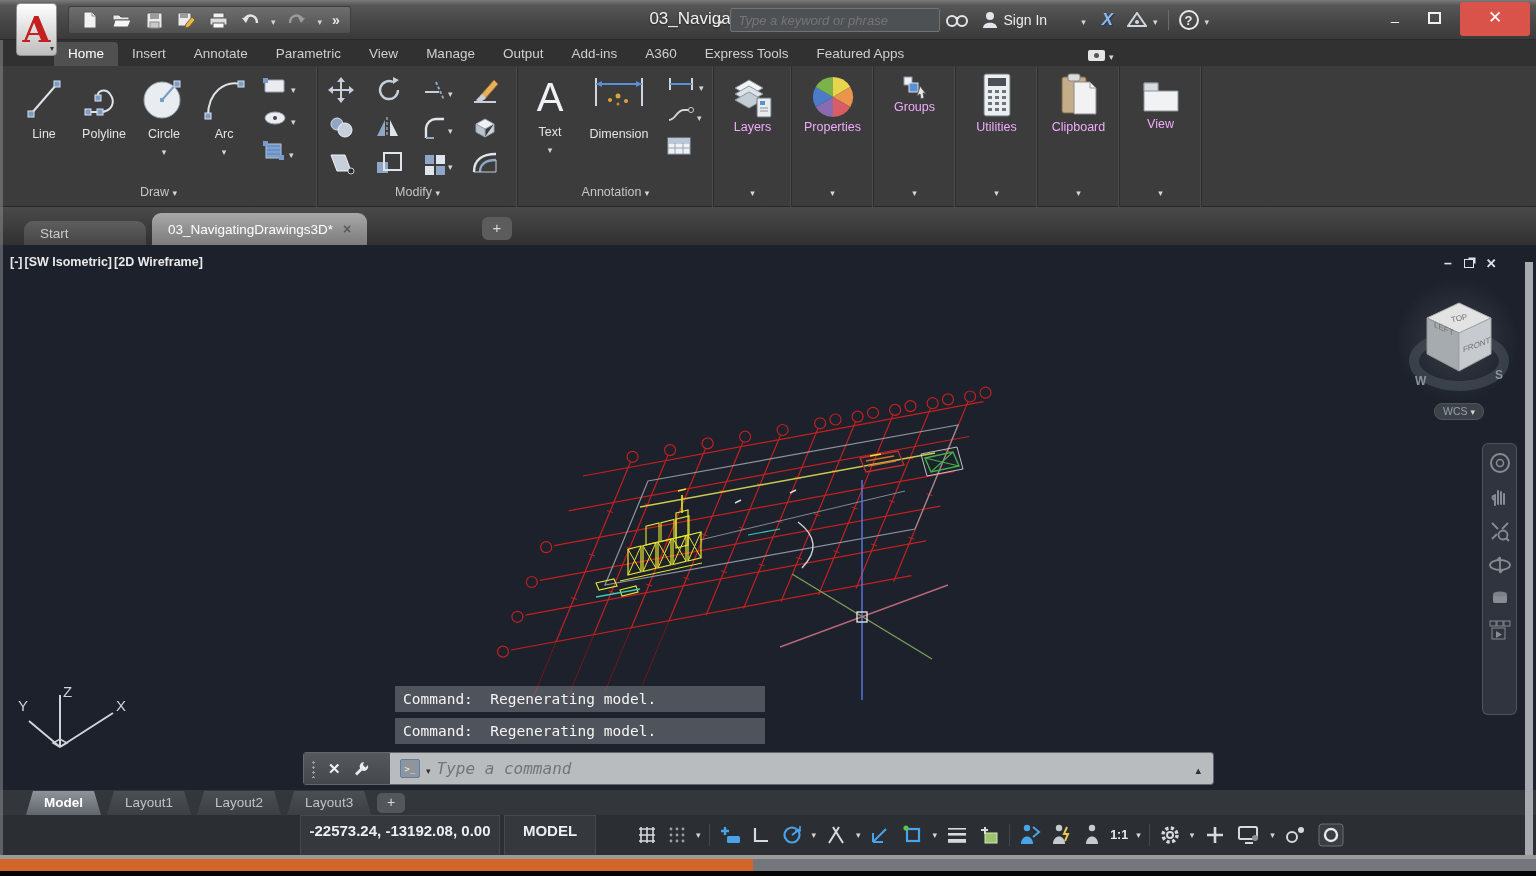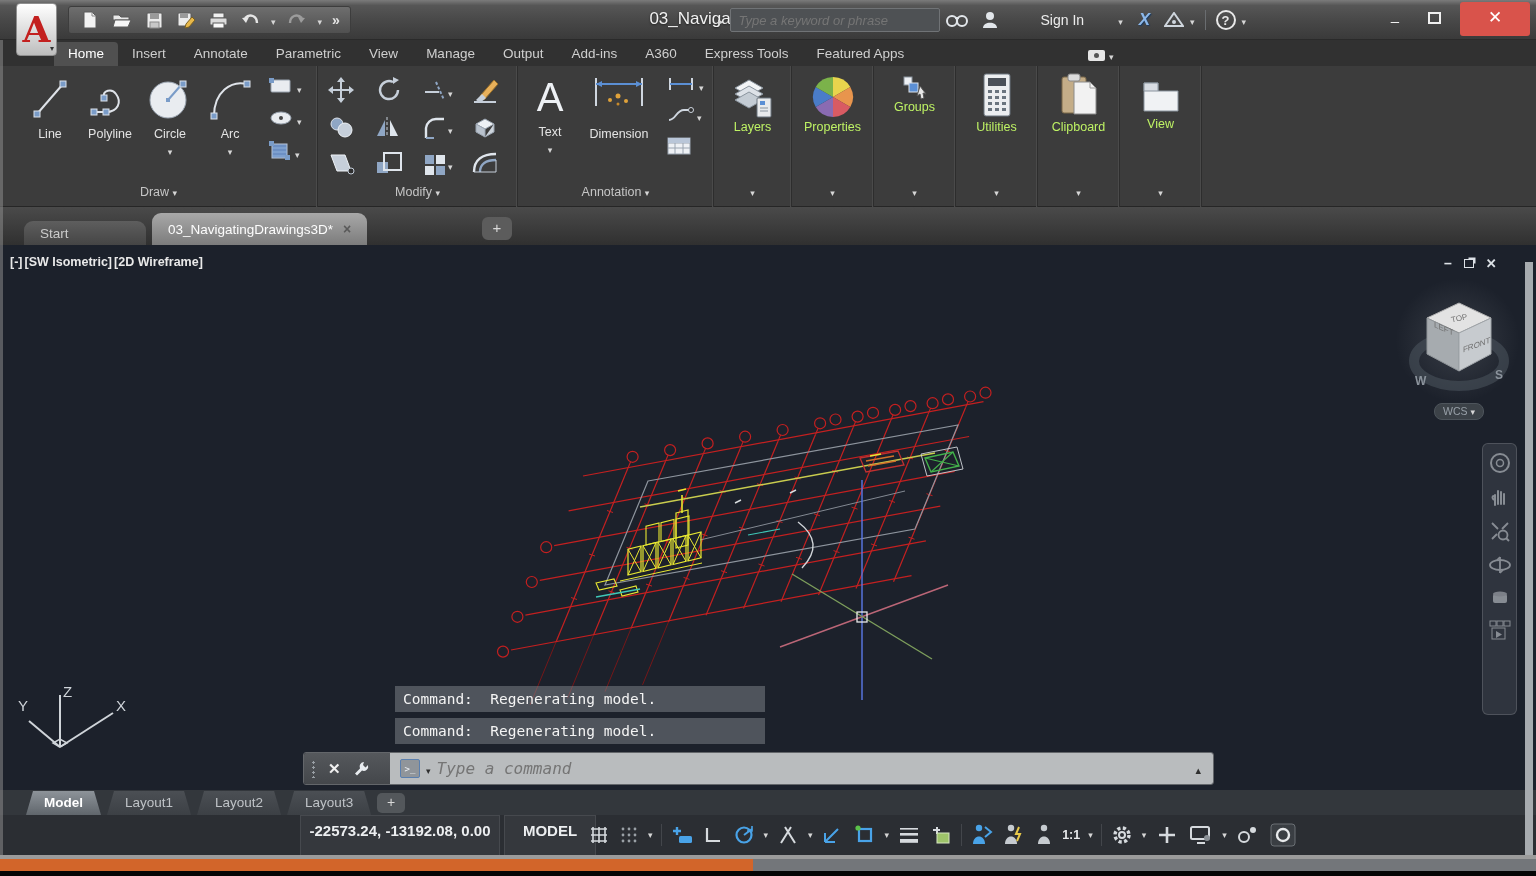--- a/index.html
+++ b/index.html
@@ -27,21 +27,21 @@
   .caret-dark::after { content:"▾"; font-size:9px; color:#2e2e2e; }
   .more-glyph { color:#e4e4e4; font-size:14px; font-weight:bold; }
   .doc-title { left:0; right:0; top:0; height:40px; text-align:center; line-height:38px;
     font-size:17px; color:#f2f2f2; text-shadow:0 1px 2px #222; pointer-events:none; }
   .search-wrap { left:718px; top:8px; display:flex; align-items:center; gap:6px; z-index:5; }
   .play-glyph::before { content:"▸"; color:#d8d8d8; font-size:11px; }
   .search-input { width:210px; height:24px; background:#4e5154; border:1px solid #707376;
     border-radius:2px; color:#c7c7c7; font-style:italic; font-size:13px; padding:0 8px;
     font-family:"Liberation Sans", sans-serif; }
   .tb-ico { display:flex; align-items:center; justify-content:center; }
-  .signin { color:#ececec; font-size:14px;margin-left:37px; }
+  .signin { color:#ececec; font-size:14px; }
   .xlogo { color:#8cb8ea; font-weight:bold; font-size:17px; font-style:italic;
     text-shadow:1px 1px 1px #1c3a5e; }
   .helpq { width:20px; height:20px; border-radius:50%; border:2px solid #e8e8e8;
     color:#e8e8e8; font-weight:bold; font-size:13px; text-align:center; line-height:17px; }
   .win-min { left:1386px; top:12px; width:18px; color:#f0f0f0; font-size:15px; text-align:center; }
   .win-max { left:1428px; top:12px; width:13px; height:12px; border:2px solid #f0f0f0; }
   .win-close { left:1460px; top:2px; width:70px; height:34px; background:#d9534b;
     border-radius:3px; color:#fff; font-size:17px; text-align:center; line-height:32px; }
 
   
@@ -58,21 +58,21 @@
   .ribbon { left:0; top:66px; width:1536px; height:141px; background:#3c3c3c;
     border-bottom:1px solid #262626; display:flex; }
   .panel { position:relative; height:141px; border-right:1px solid #2d2d2d;
     box-shadow:inset -1px 0 0 #4a4a4a; }
   .pfoot { position:absolute; left:0; right:0; bottom:2px; height:20px; text-align:center;
     font-size:12.5px; color:#c6c6c6; }
   .bigbtn { display:flex; flex-direction:column; align-items:center; justify-content:flex-start;
     width:60px; padding-top:6px; }
   .bigbtn .blabel { font-size:12.5px; color:#e3e3e3; margin-top:3px; }
   .vlabel-panel { display:flex; flex-direction:column; align-items:center; }
-  .vlabel-panel .plabel { font-size:12.5px; color:#bef264; }
+  .vlabel-panel .plabel { font-size:12.5px; color:#f0abfc; }
   .smallcol { display:flex; flex-direction:column; gap:9px; padding-top:10px; }
   .smallrow { display:flex; align-items:center; gap:3px; }
 
   
   .ftabs { left:0; top:207px; width:1536px; height:38px;
     background:linear-gradient(180deg,#4a4a4a,#303030); }
   .ftab { position:absolute; bottom:0; height:24px; border-radius:9px 9px 0 0;
     font-size:13.5px; display:flex; align-items:center; padding:0 16px; gap:10px; }
   .ftab.start { left:24px; width:122px; background:linear-gradient(180deg,#5e5e5e,#454545);
     color:#cbcbcb; }
@@ -129,21 +129,21 @@
     clip-path:polygon(7px 0, calc(100% - 7px) 0, 100% 100%, 0 100%); }
   .ltab.active { background:linear-gradient(180deg,#8d9399,#60666c); color:#ffffff;
     font-weight:bold; }
   .ltab-plus { height:20px; width:28px; margin-bottom:2px; background:#53575b; border-radius:5px;
     color:#d9d9d9; text-align:center; line-height:19px; font-size:14px; }
 
   
   .statusbar { left:0; top:815px; width:1536px; height:40px; background:#2b2e33; }
   .sbox { position:absolute; top:0; height:42px; background:#35383d; border:1px solid #46494e;
     color:#eceef0; font-weight:bold; font-size:15px; text-align:center; line-height:30px; }
-  .sb-icons { position:absolute; left:584px; top:4px; height:32px; display:flex;
+  .sb-icons { position:absolute; left:632px; top:4px; height:32px; display:flex;
     align-items:center; }
   .sb-item { display:flex; align-items:center; justify-content:center; height:32px;
     padding:0 4px; }
   .sb-sep { width:1px; height:22px; background:#43464b; margin:0 4px; }
   .sb-scale { color:#e8eaec; font-size:12.5px; font-weight:bold; }
 
   
   .edge-left { left:0; top:40px; width:3px; height:815px; background:#8a8a8a; opacity:.55; }
   .scroll-strip { left:1525px; top:262px; width:8px; height:593px; background:#a7abaf; z-index:8; }
   .vtrack { left:0; top:855px; width:1536px; height:4px; background:#9b9b9b; }
@@ -265,21 +265,21 @@
     <span class="rtab">Featured Apps</span>
   </div>
   <div class="rtab-btn">
     <span class="cam"></span>
     <span class="caret"></span>
   </div>
 
   <div class="abs ribbon">
 
     <div class="panel" style="width:318px">
-      <div style="display:flex; padding-left:20px">
+      <div style="display:flex; padding-left:14px">
         <div class="bigbtn">
           <svg width="40" height="52" viewBox="0 0 40 52">
               <line x1="7" y1="42" x2="33" y2="12" stroke="#dfe3e9" stroke-width="2"></line>
               <rect x="4" y="39" width="6" height="6" fill="#7a9cc8" stroke="#dce2ea"></rect>
               <rect x="30" y="9" width="6" height="6" fill="#7a9cc8" stroke="#dce2ea"></rect>
             </svg>
           <span class="blabel">Line</span>
         </div>
         <div class="bigbtn">
           <svg width="44" height="52" viewBox="0 0 44 52">

